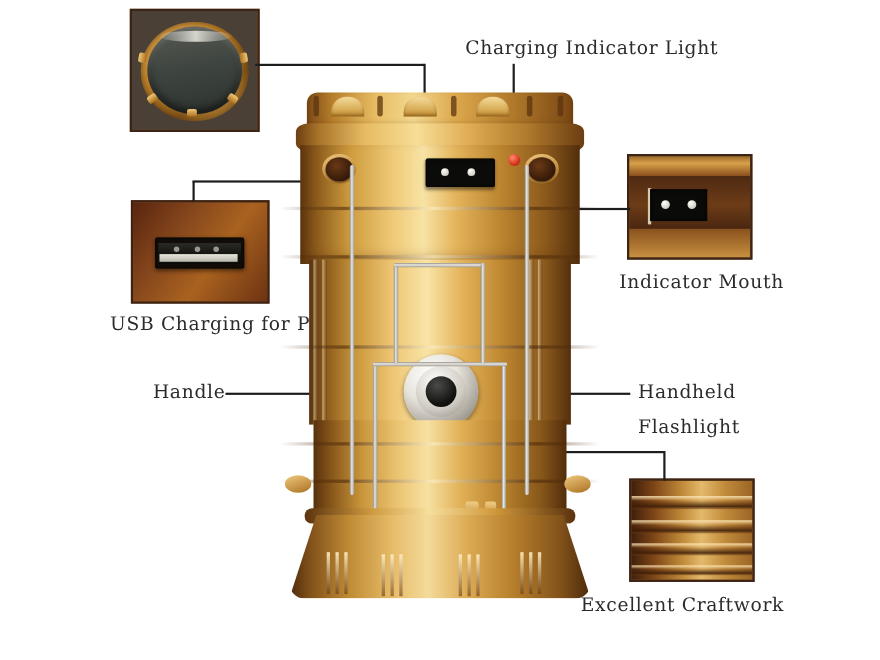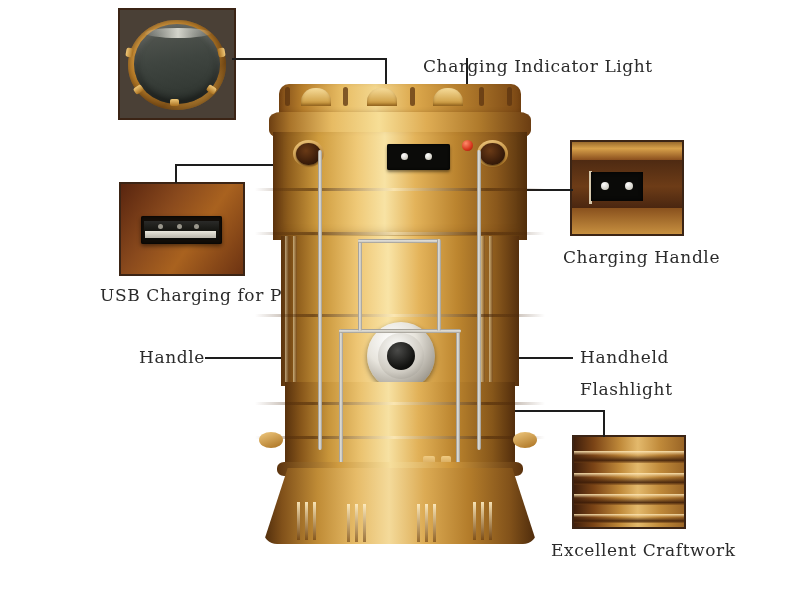--- a/index.html
+++ b/index.html
@@ -149,21 +149,21 @@
     <div class="solar-nub" style="left:12%;top:70%;transform:rotate(-35deg);"></div>
     <div class="solar-nub" style="left:44%;top:82%;"></div>
     <div class="solar-nub" style="left:76%;top:70%;transform:rotate(35deg);"></div>
     <div class="solar-nub" style="left:4%;top:36%;transform:rotate(-80deg);"></div>
     <div class="solar-nub" style="left:85%;top:36%;transform:rotate(80deg);"></div>
   </div>
   <div class="ln lnh" style="left:232px;top:58px;width:154px;"></div>
   <div class="ln lnv" style="left:385px;top:58px;height:30px;"></div>
   <div class="ln lnh" style="left:337px;top:87px;width:50px;"></div>
 
-  <div class="label" style="left:423px;top:32px;margin-top:22px;">Charging Indicator Light</div>
+  <div class="label" style="left:423px;top:32px;">Charging Indicator Light</div>
   <div class="ln lnv" style="left:466px;top:58px;height:88px;"></div>
 
   <div class="inset" style="left:119px;top:182px;width:122px;height:90px;">
     <div class="usb-bg"></div>
     <div class="usb-port-outer"></div>
     <div class="usb-port-inner"></div>
     <div class="usb-tongue"></div>
     <div class="usb-pin" style="left:30%;top:44%;"></div>
     <div class="usb-pin" style="left:46%;top:44%;"></div>
     <div class="usb-pin" style="left:60%;top:44%;"></div>
@@ -174,39 +174,39 @@
 
   <div class="inset" style="left:570px;top:140px;width:110px;height:92px;">
     <div class="cm-bg"></div>
     <div class="cm-band"></div>
     <div class="cm-lip"></div>
     <div class="cm-port"></div>
     <div class="cm-dot" style="left:26%;top:44%;"></div>
     <div class="cm-dot" style="left:48%;top:44%;"></div>
   </div>
   <div class="ln lnh" style="left:448px;top:189px;width:125px;"></div>
-  <div class="label" style="left:563px;top:245px;">Charging Handle</div>
+  <div class="label" style="left:563px;top:245px;">Indicator Mouth</div>
 
   <div class="label" style="left:139px;top:345px;">Handle</div>
   <div class="ln lnh" style="left:205px;top:357px;width:112px;"></div>
 
   <div class="label" style="left:580px;top:377px;">Flashlight</div>
   <div class="label" style="left:580px;top:345px;">Handheld</div>
   <div class="ln lnh" style="left:448px;top:357px;width:125px;"></div>
 
   <div class="inset" style="left:572px;top:435px;width:110px;height:90px;">
     <div class="cw-bg"></div>
     <div class="cw-rib" style="top:16%;height:13%;"></div>
     <div class="cw-rib" style="top:40%;height:13%;"></div>
     <div class="cw-rib" style="top:63%;height:13%;"></div>
     <div class="cw-rib" style="top:85%;height:11%;"></div>
   </div>
   <div class="ln lnh" style="left:489px;top:410px;width:115px;"></div>
   <div class="ln lnv" style="left:603px;top:410px;height:27px;"></div>
-  <div class="label" style="left:528px;top:538px;margin-left:23px;">Excellent Craftwork</div>
+  <div class="label" style="left:528px;top:538px;">Excellent Craftwork</div>
 
   <div id="lantern">
 
     <div class="l-topcap"></div>
     <div class="l-notch" style="left:46px;"></div>
     <div class="l-notch" style="left:112px;"></div>
     <div class="l-notch" style="left:178px;"></div>
     <div class="l-notch-dk" style="left:30px;"></div>
     <div class="l-notch-dk" style="left:88px;"></div>
     <div class="l-notch-dk" style="left:155px;"></div>

